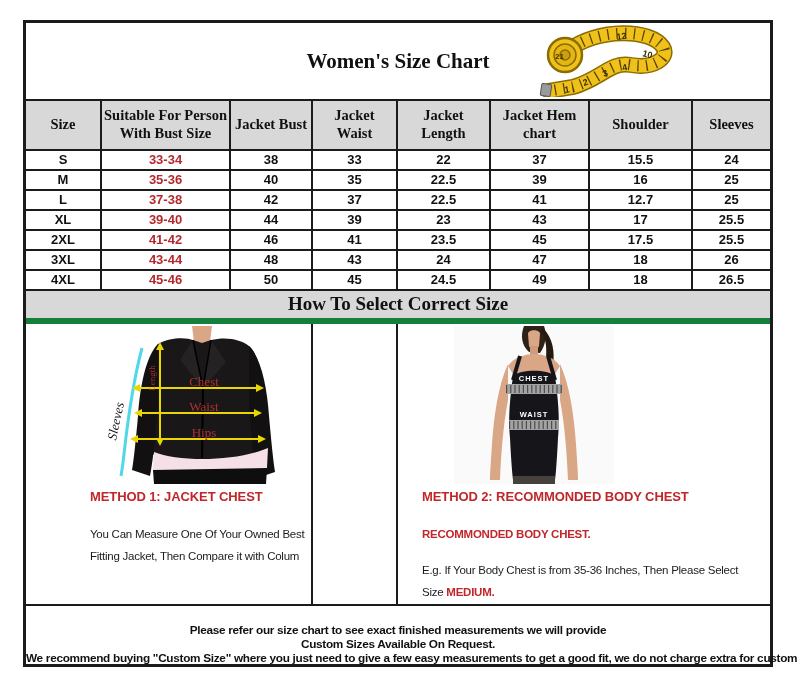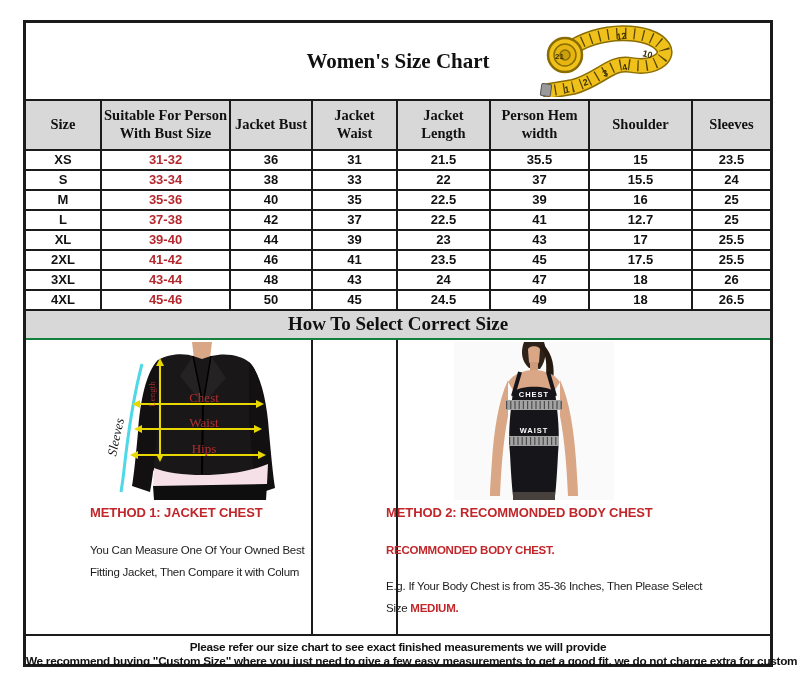--- a/index.html
+++ b/index.html
@@ -32,41 +32,41 @@
     height:16px; line-height:16px; padding:1px 0; color:#111;
   }
   .size-table th:first-child, .size-table td:first-child { border-left:none; }
   .size-table th:last-child,  .size-table td:last-child  { border-right:none; }
   .size-table thead th { border-top:none; }
   .size-table tbody tr:last-child td { border-bottom:none;margin-top:44px; }
   .size-table td.bust-cell { color:#b5292e; }
   
   .band {
     flex:none; height:27px; background:#d8d8d8;
-    border-top:2px solid #1b1b1b; border-bottom:2px solid #15803d;
+    border-top:2px solid #1b1b1b; border-bottom:6px solid #15803d;
     text-align:center; font-family:"Liberation Serif", serif; font-weight:bold;
     font-size:19px; line-height:26px; color:#111;
   }
   
   .methods { position:relative; flex:1; background:#fff; }
   .v-divider { position:absolute; top:0; bottom:0; width:2px; background:#1b1b1b; }
   .v-divider.d1 { left:285px; }
   .v-divider.d2 { left:370px; }
   .jacket-figure { position:absolute; left:70px; top:2px; }
   .tank-figure   { position:absolute; left:408px; top:2px; }
   .method-text { position:absolute; top:162px; font-size:11.5px; letter-spacing:-0.25px; line-height:22px; color:#1c1c1c; }
   .method-text.m1 { left:64px;  width:215px; }
-  .method-text.m2 { left:360px; width:356px; }
+  .method-text.m2 { left:396px; width:356px; }
   .m-heading { color:#c0262a; font-weight:bold; font-size:13px; letter-spacing:-0.1px; margin:0 0 15px 0; }
   .red-strong { color:#c0262a; font-weight:bold; }
   .gap { height:14px; }
   
   .footer {
-    flex:none; border-top:2px solid #1b1b1b; height:30px; box-sizing:border-box;
-    padding-top:4px; text-align:center; font-weight:bold; font-size:11.8px;
+    flex:none; border-top:2px solid #1b1b1b; height:60px; box-sizing:border-box;
+    padding-top:17px; text-align:center; font-weight:bold; font-size:11.8px;
     letter-spacing:-0.3px; line-height:14.2px; color:#111;
   }
   .footer div { white-space:nowrap; }
   svg text { font-family:"Liberation Sans", sans-serif; }
   svg text.serif { font-family:"Liberation Serif", serif; }
 </style>
 </head>
 <body>
 
 <div class="sheet">
@@ -108,36 +108,26 @@
         <col style="width:103px">
         <col style="width:78px">
     </colgroup>
     <thead>
         <tr>
           <th>Size</th>
           <th>Suitable For Person With Bust Size</th>
           <th>Jacket Bust</th>
           <th>Jacket Waist</th>
           <th>Jacket Length</th>
-          <th>Person Hem width</th>
+          <th>Jacket Hem chart</th>
           <th>Shoulder</th>
           <th>Sleeves</th>
         </tr>
       </thead>
     <tbody>
-        <tr>
-          <td>XS</td>
-          <td class="bust-cell">31-32</td>
-          <td>36</td>
-          <td>31</td>
-          <td>21.5</td>
-          <td>35.5</td>
-          <td>15</td>
-          <td>23.5</td>
-        </tr>
         <tr>
           <td>S</td>
           <td class="bust-cell">33-34</td>
           <td>38</td>
           <td>33</td>
           <td>22</td>
           <td>37</td>
           <td>15.5</td>
           <td>24</td>
         </tr>
@@ -292,16 +282,17 @@
       <p class="m-heading">METHOD 2: RECOMMONDED BODY CHEST</p>
       <div class="red-strong">RECOMMONDED BODY CHEST.</div>
       <div class="gap"></div>
       <div>E.g. If Your Body Chest is from 35-36 Inches, Then Please Select</div>
       <div><span>Size </span><span class="red-strong">MEDIUM.</span></div>
     </div>
   </div>
 
   <div class="footer">
     <div>Please refer our size chart to see exact finished measurements we will provide</div>
+    <div>Custom Sizes Available On Request.</div>
     <div>We recommend buying "Custom Size" where you just need to give a few easy measurements to get a good fit, we do not charge extra for custom sizes</div>
   </div>
 
 </div>
 
 </body></html>

